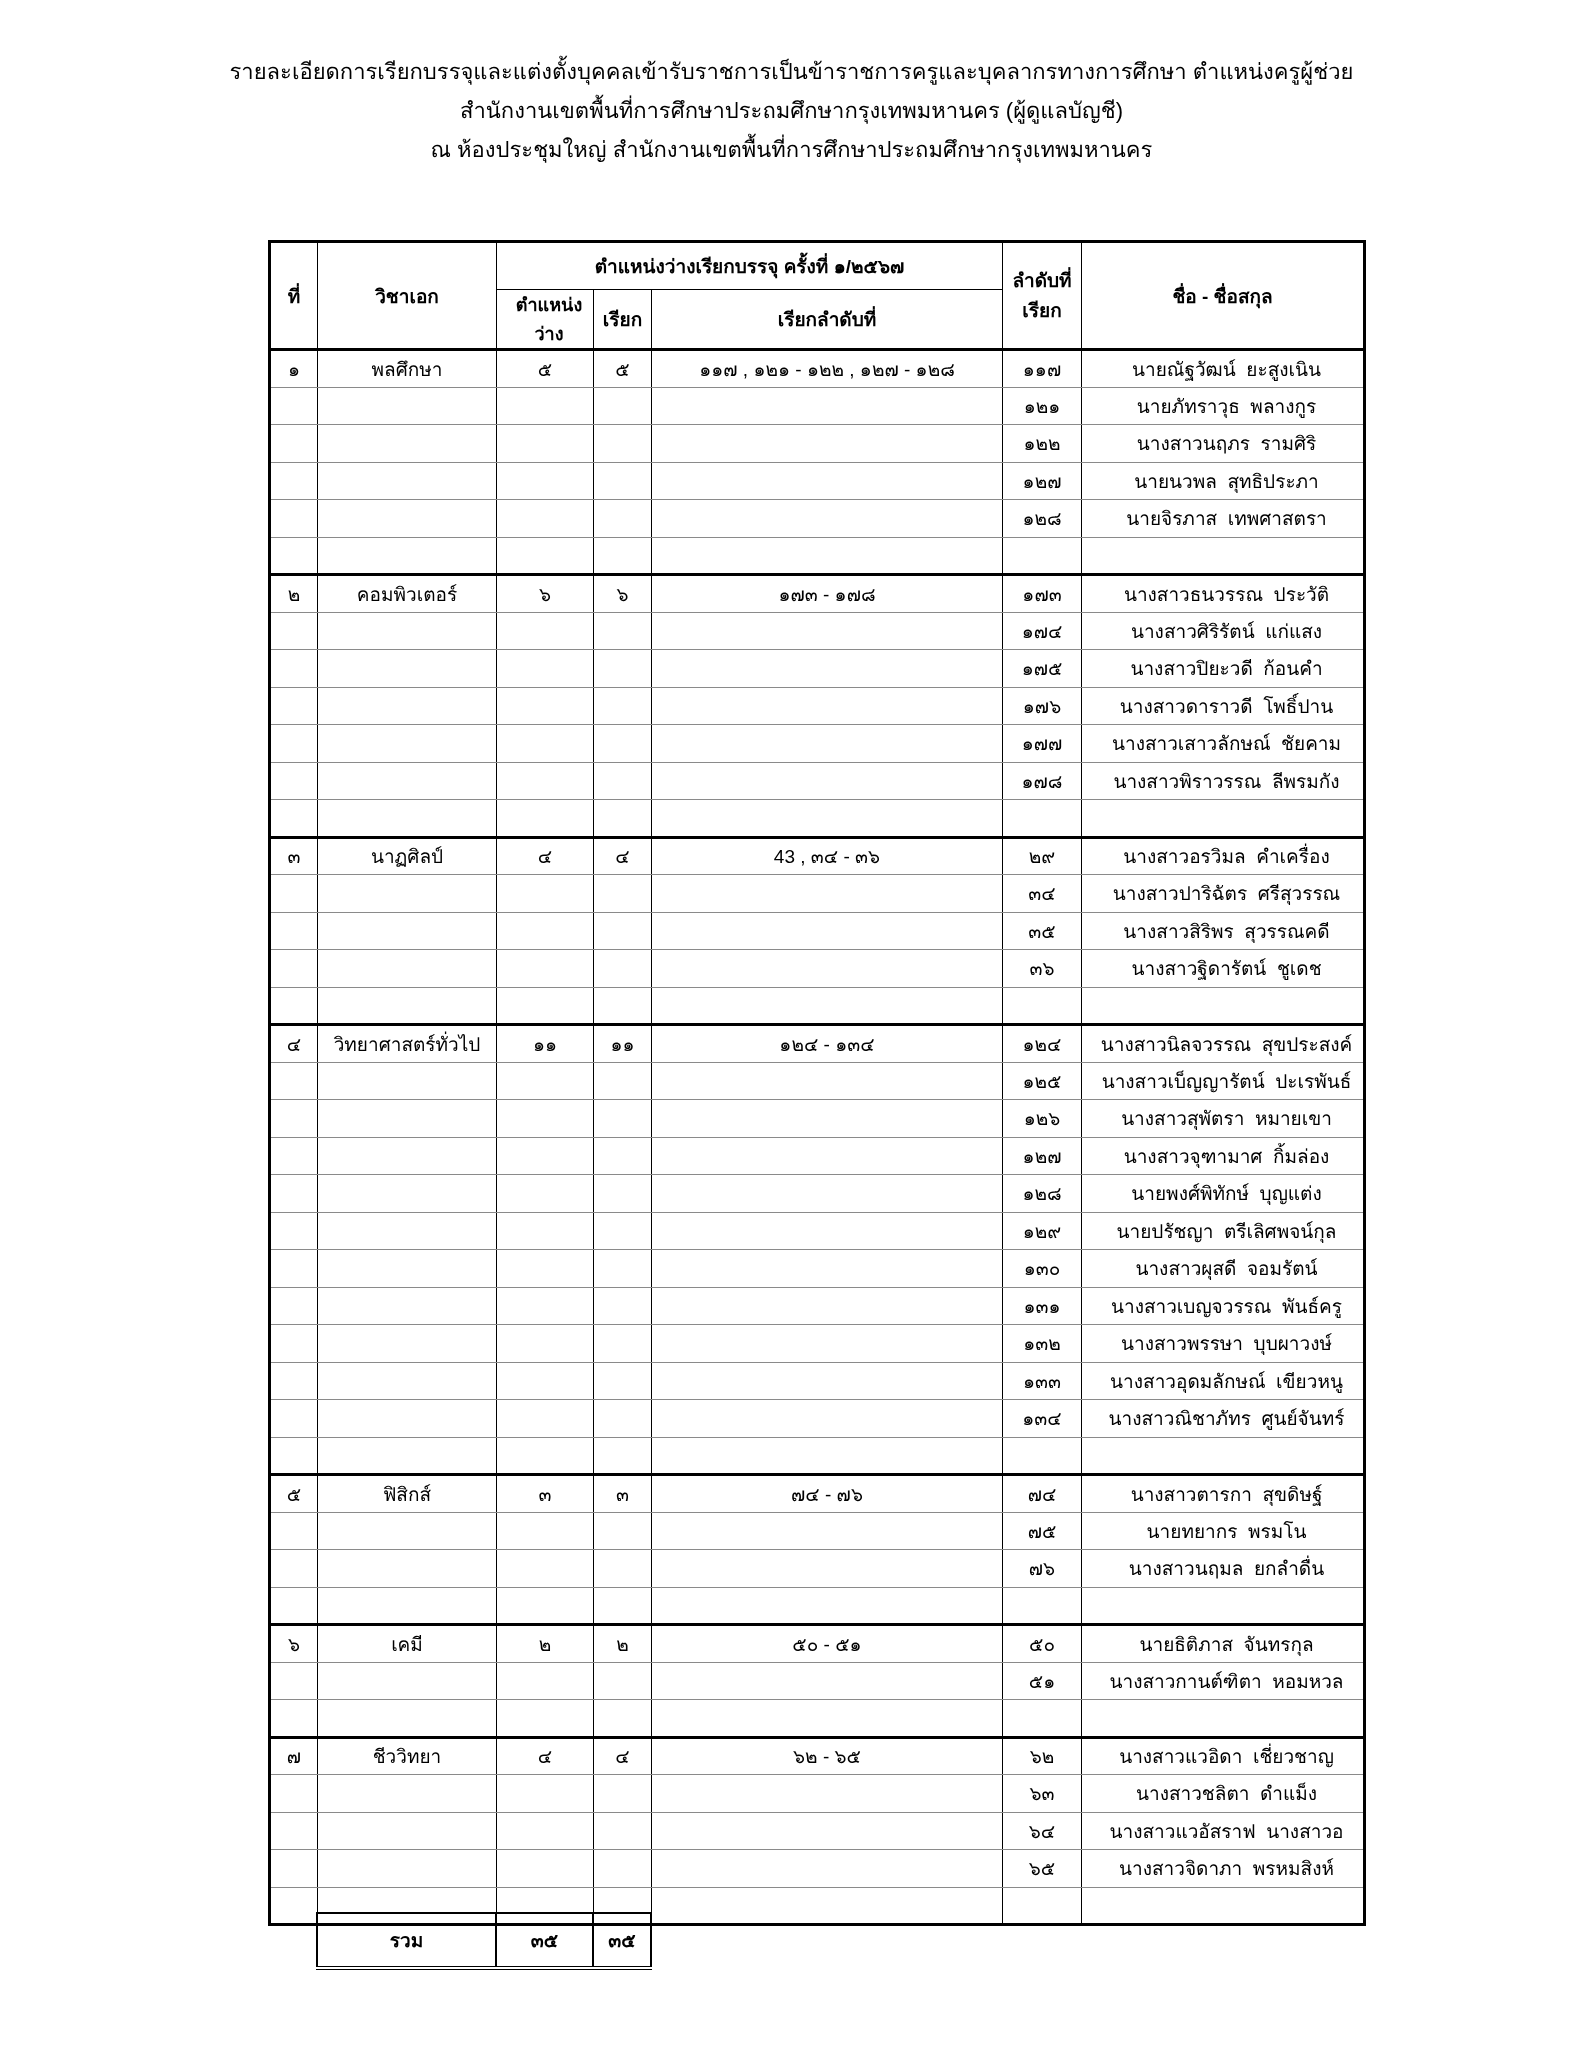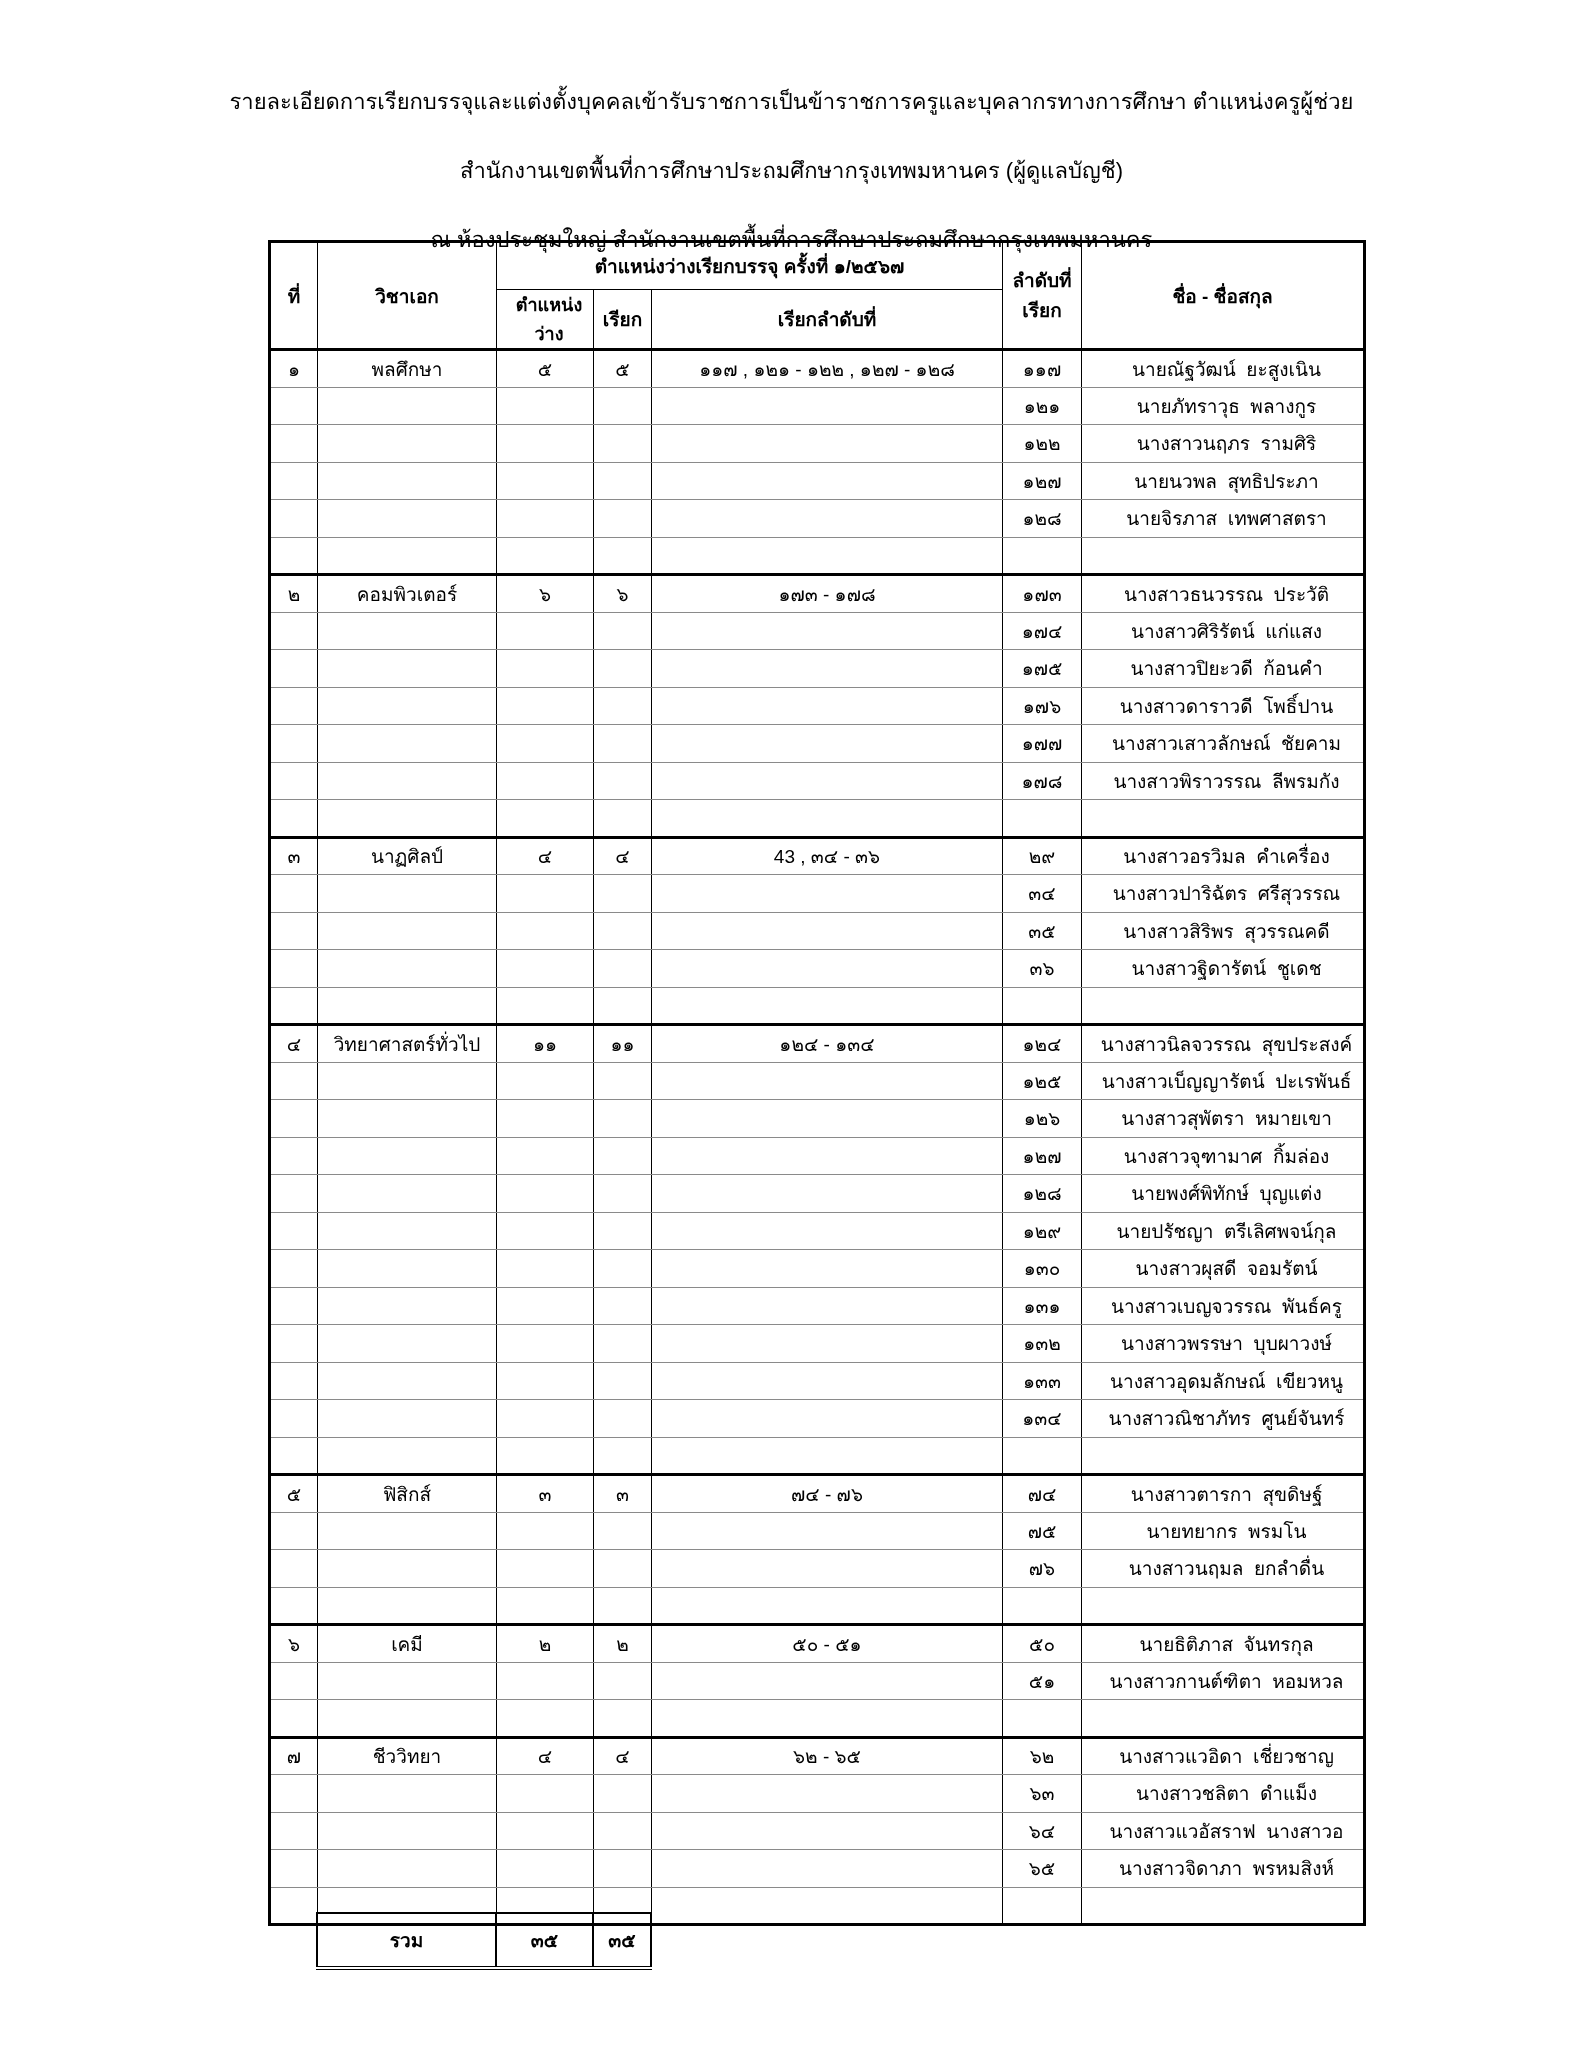--- a/index.html
+++ b/index.html
@@ -14,21 +14,20 @@
   .title-block {
     position:absolute;
     top:52px; left:0; right:0;
     text-align:center;
   }
   .title-line {
     font-size:22px;
     line-height:39px;
     white-space:pre;
     color:#000;
-    margin-top:30px;
   }
   table.doc-table {
     position:absolute;
     left:268px; top:240px;
     width:1095px;
     border-collapse:collapse;
     table-layout:fixed;
   }
   table.doc-table th, table.doc-table td {
     border-left:1px solid #000;

